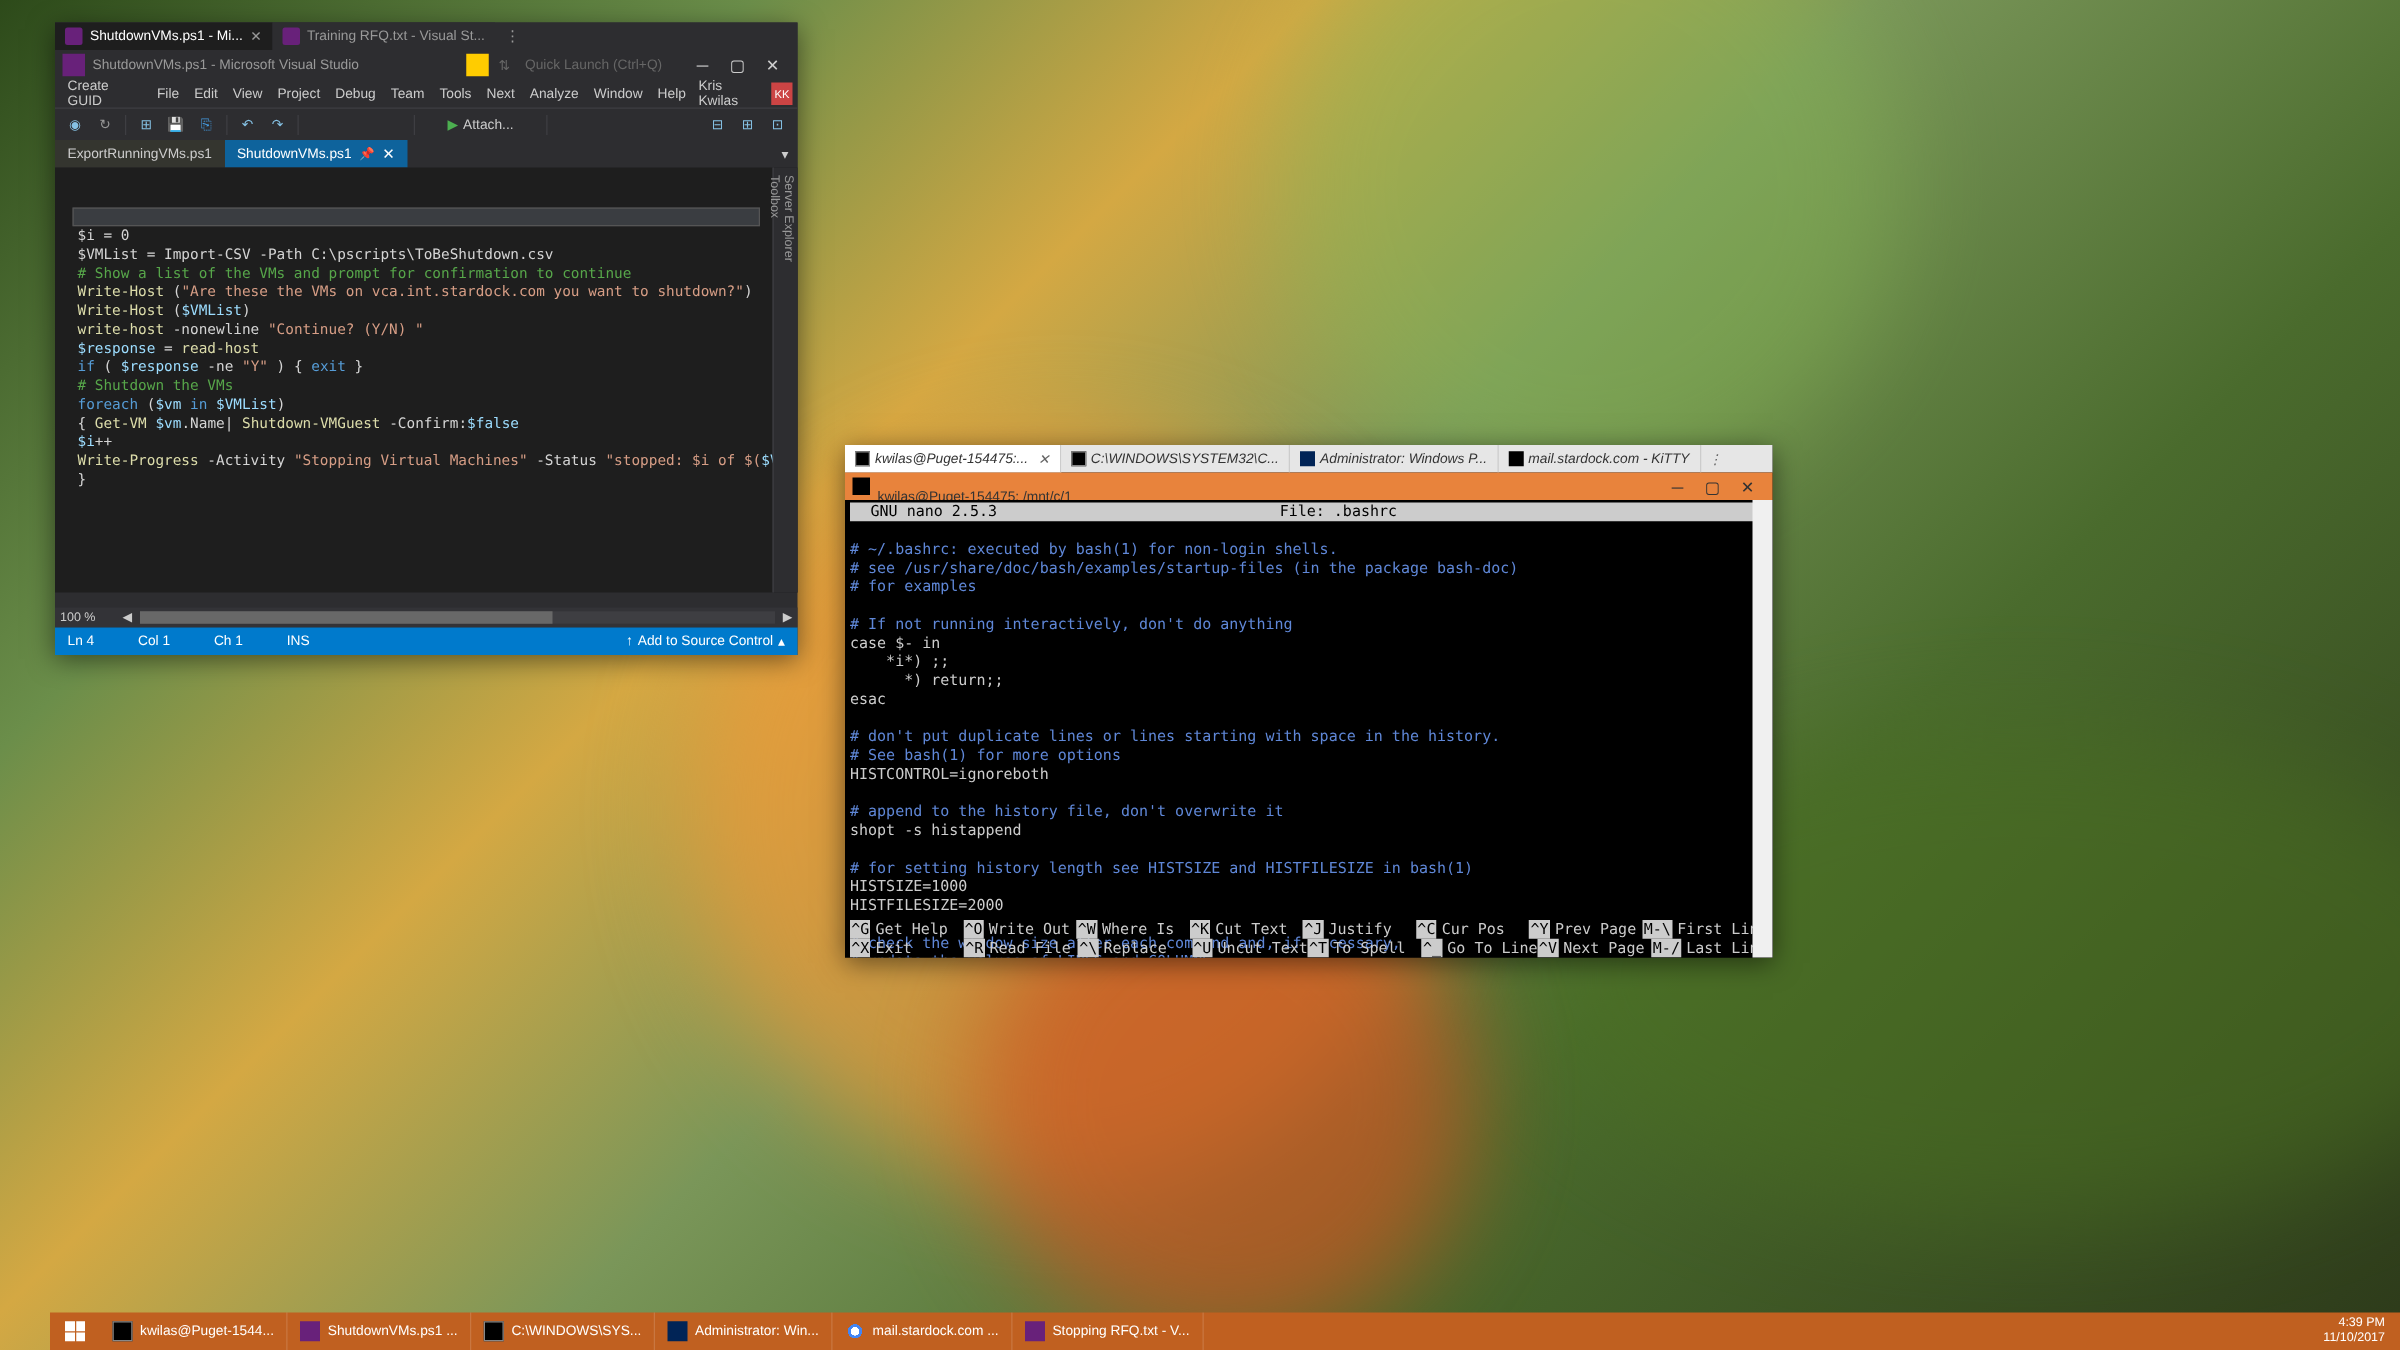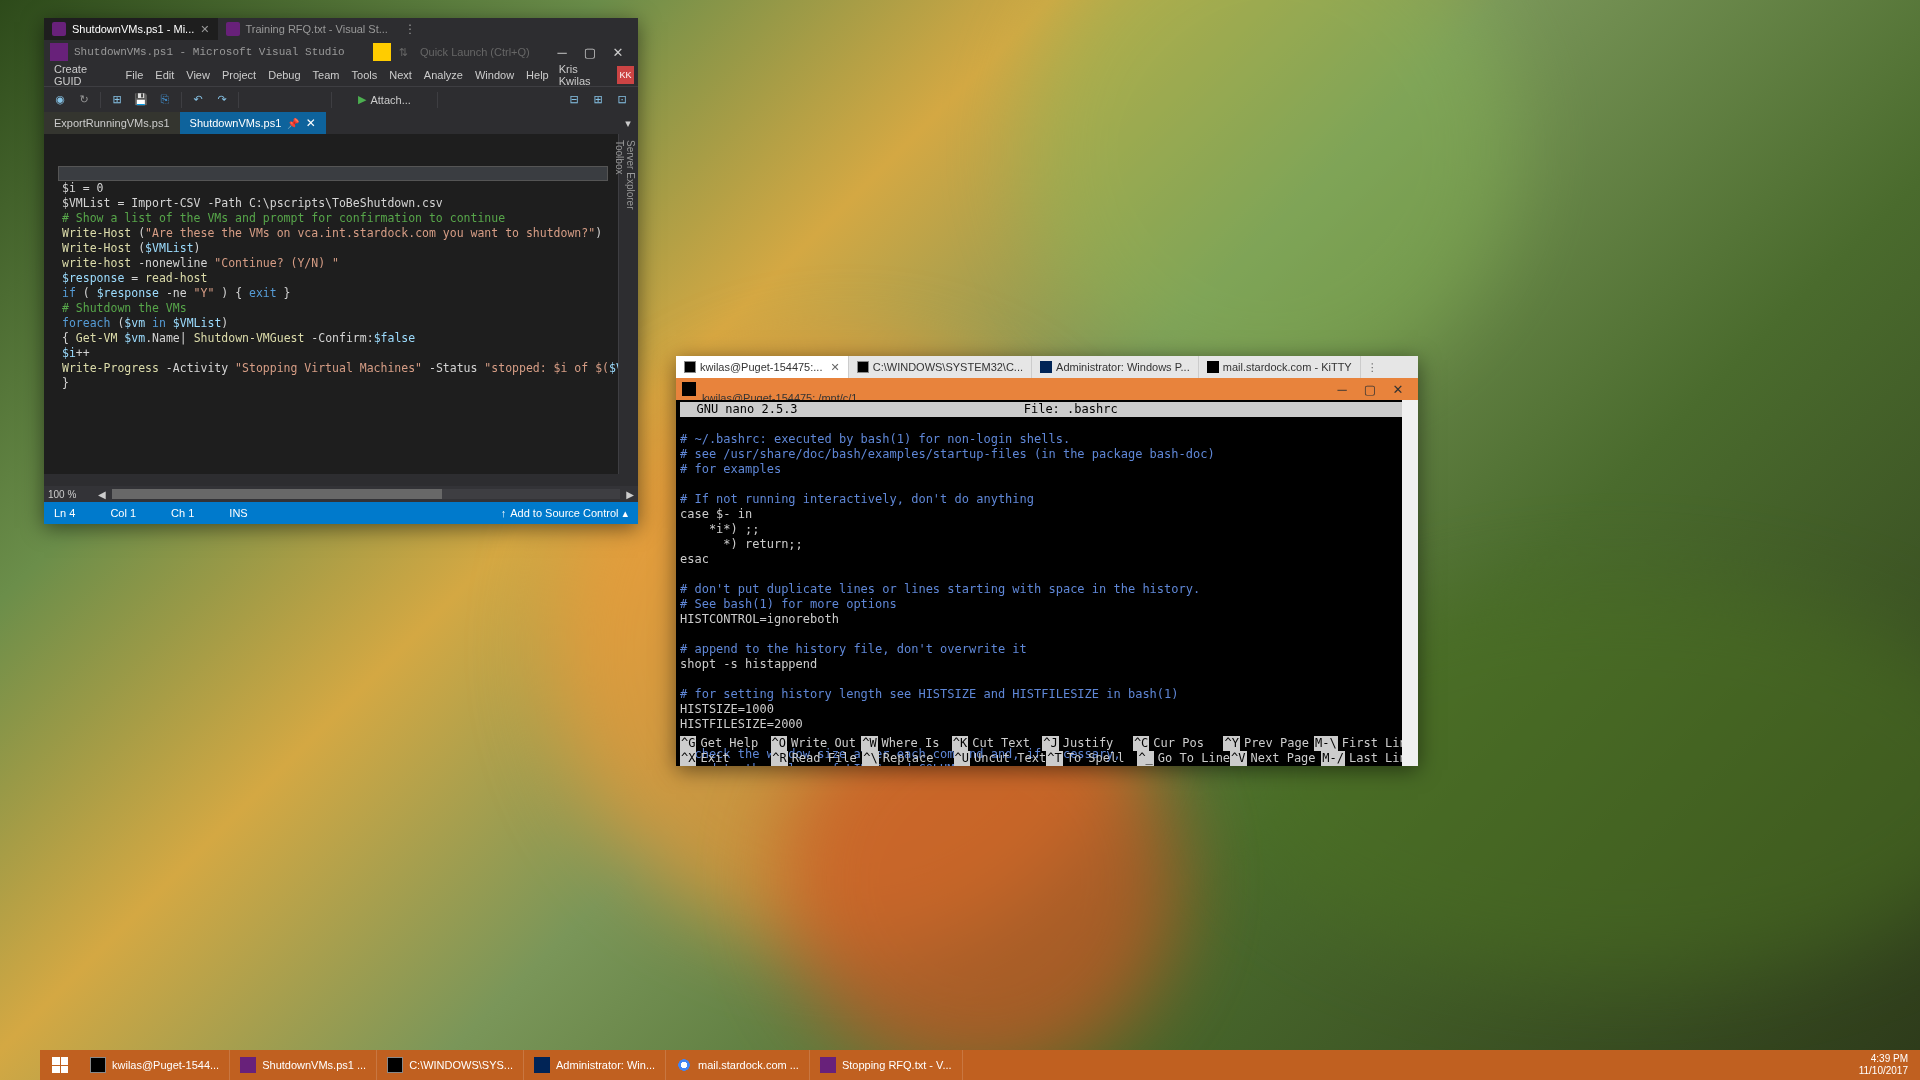--- a/index.html
+++ b/index.html
@@ -54,21 +54,21 @@
 .vs-titlebar {
   height: 24px;
   background: #2d2d30;
   display: flex;
   align-items: center;
   padding: 0 6px;
   color: #999;
   font-size: 11px;
 }
 .vs-titlebar .vs-logo { width: 18px; height: 18px; background: #68217a; margin-right: 6px; }
-.vs-titlebar .title { flex: 1; font-family: Liberation Mono, monospace; }
+.vs-titlebar .title { flex: 1; }
 .vs-titlebar .notif { width: 18px; height: 18px; background: #ffcc00; margin: 0 4px; }
 .vs-titlebar .arrows { color: #666; margin: 0 4px; }
 .vs-titlebar .quicklaunch { width: 120px; color: #666; font-size: 11px; margin: 0 8px; }
 .vs-titlebar .wb { width: 28px; text-align: center; color: #ccc; font-size: 13px; }
 
 .vs-menubar {
   height: 22px;
   background: #2d2d30;
   display: flex;
   align-items: center;
@@ -177,20 +177,21 @@
   box-shadow: 0 4px 20px rgba(0,0,0,0.5);
   display: flex;
   flex-direction: column;
 }
 .term-grouptabs {
   height: 22px;
   background: #e6e6e6;
   display: flex;
   align-items: stretch;
   font-size: 11px;
+  font-style: italic;
 }
 .term-grouptabs .gtab {
   padding: 0 8px;
   display: flex;
   align-items: center;
   gap: 4px;
   color: #333;
   border-right: 1px solid #ccc;
 }
 .term-grouptabs .gtab.active { background: #fff; }

